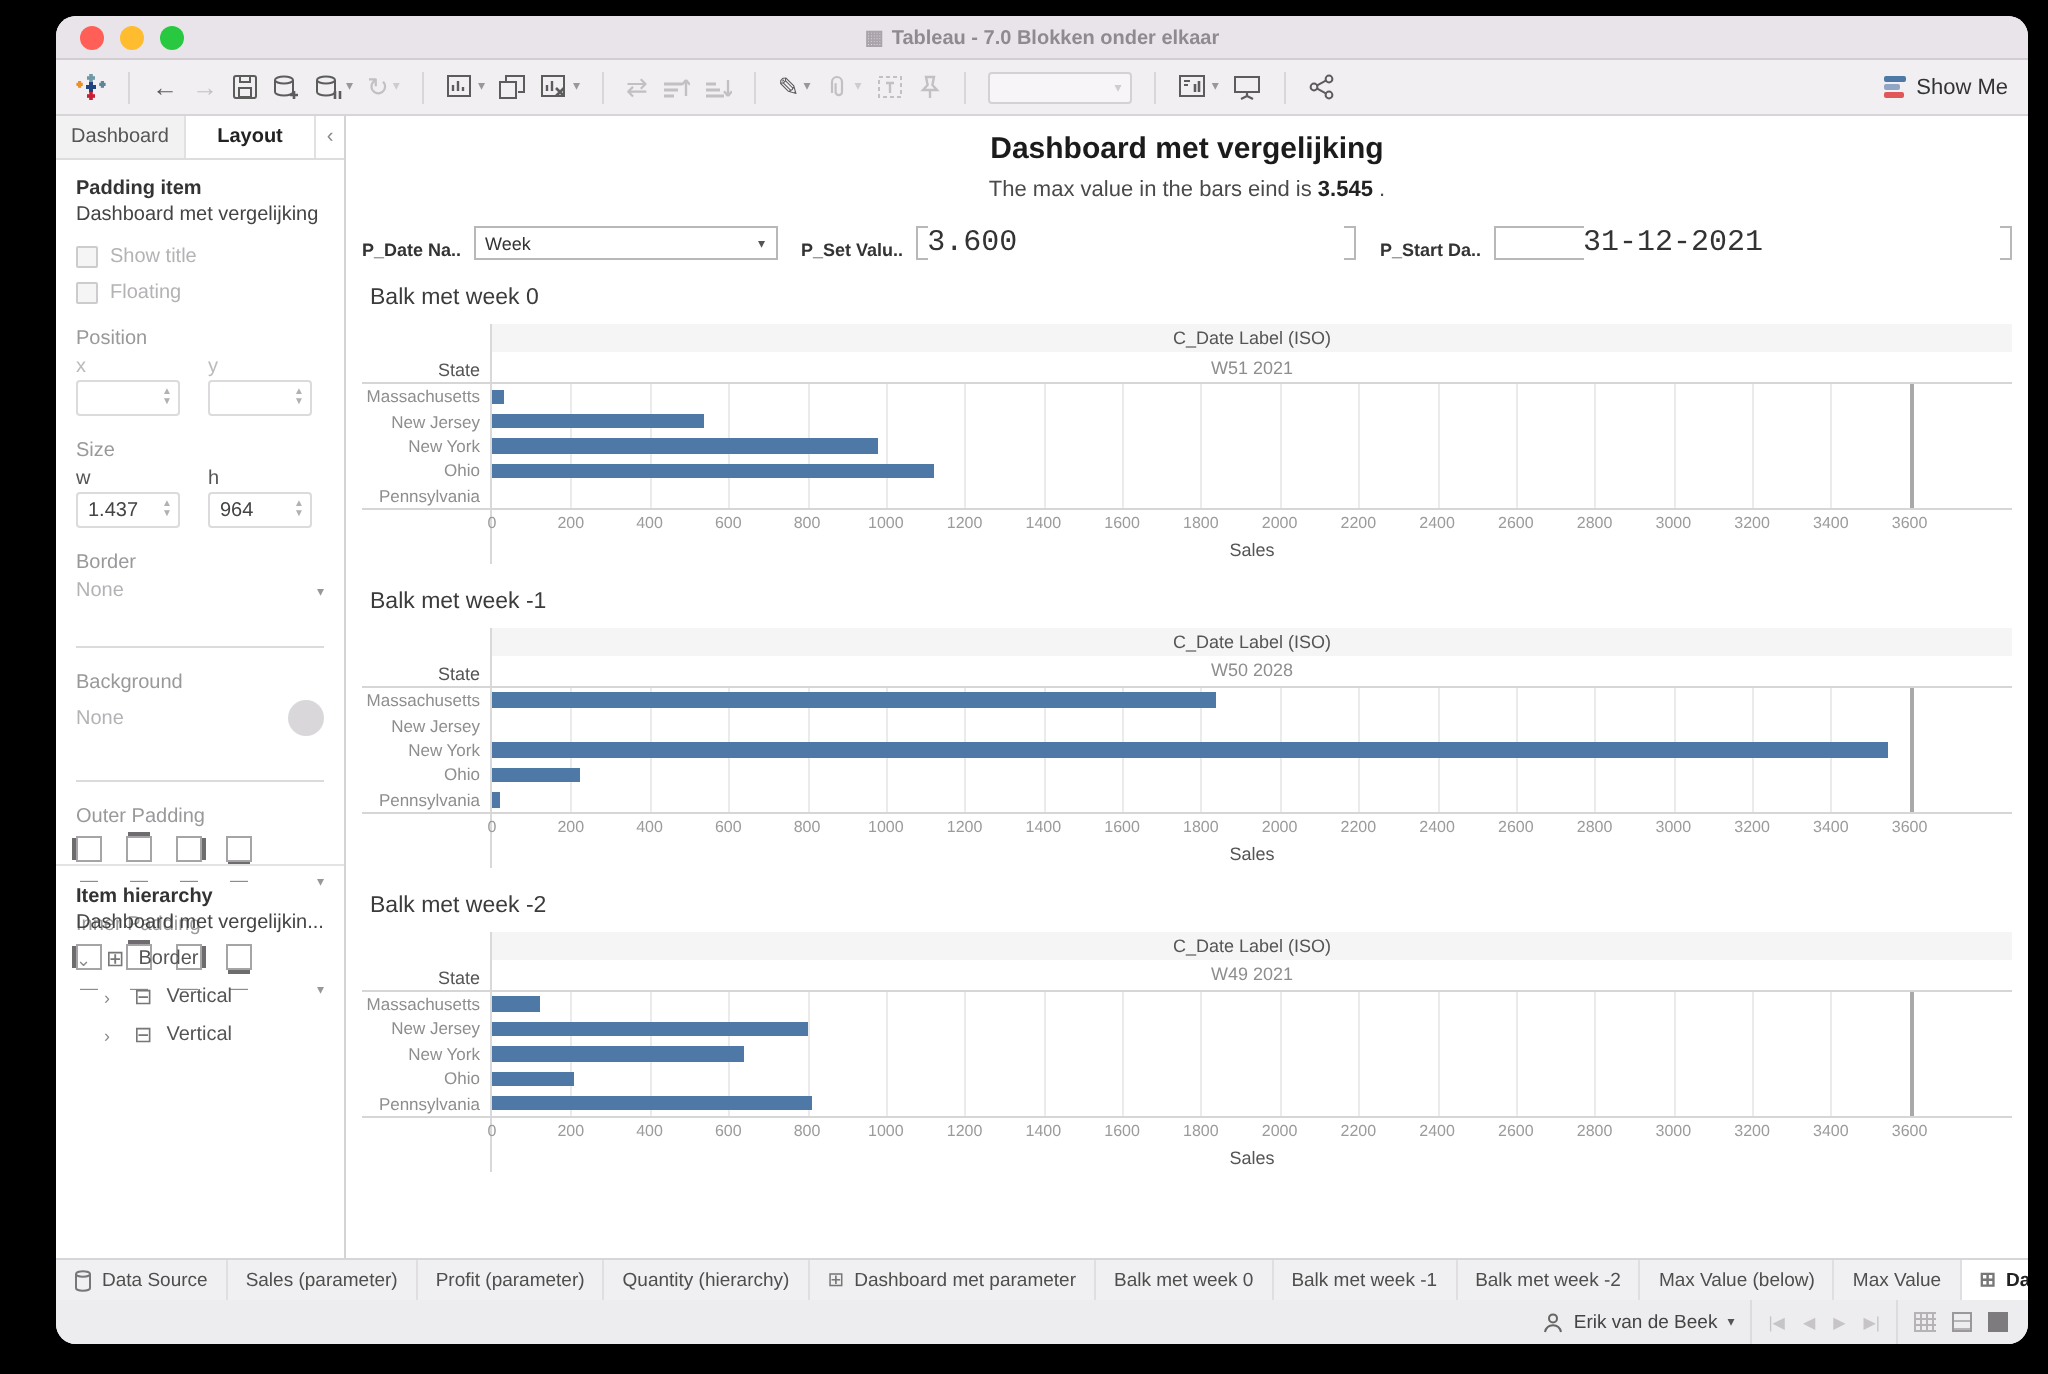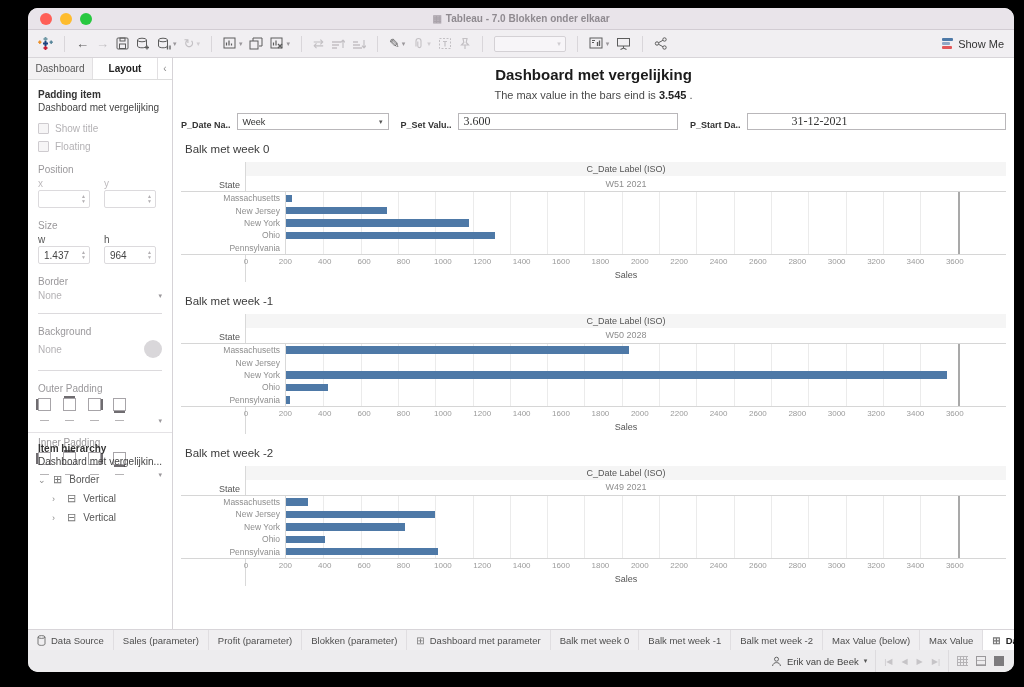--- a/index.html
+++ b/index.html
@@ -38,21 +38,21 @@
   .sec-title { font-weight:bold; color:#333; font-size:10px; margin-bottom:2px; }
   .sec-value { color:#444; margin-bottom:10px; }
   .chk-row { display:flex; align-items:center; gap:6px; margin:7px 0; color:#b4b2b5; }
   .chk { width:11px; height:11px; border:1px solid #cecbcf; background:#f6f5f6; border-radius:1px; }
   .grp-label { color:#9a989b; margin:12px 0 3px; }
   .xy-row { display:flex; gap:14px; color:#bdbabd; }
   .spin-row { display:flex; gap:14px; margin-top:1px; }
   .spin { width:52px; height:18px; border:1px solid #dcdadd; border-radius:2px; display:flex; align-items:center; }
   .spin input { width:36px; border:0; outline:0; font-size:10px; color:#444; padding-left:5px; background:transparent; font-family:"Liberation Sans",sans-serif; }
   .spin .arrows { margin-left:auto; display:flex; flex-direction:column; font-size:5px; color:#b3b0b3; padding-right:3px; line-height:1.1; }
-  .uline { border-bottom:1px solid #dcdadd; padding-bottom:12px; display:flex; align-items:center; color:#b4b2b5; }
+  .uline { border-bottom:1px solid #dcdadd; padding-bottom:22px; display:flex; align-items:center; color:#b4b2b5; }
   .uline .caret { margin-left:auto; }
   .bg-circle { width:18px; height:18px; border-radius:50%; background:#d9d7da; margin-left:auto; }
   .pad-row { display:flex; align-items:flex-start; gap:12px; margin-top:4px; }
   .pad-item { display:flex; flex-direction:column; align-items:center; gap:4px; }
   .pad-box { width:13px; height:13px; border:1px solid #a7a4a8; position:relative; }
   .pad-box i { position:absolute; background:#6f6c70; }
   .pad-left i { left:-3px; top:0; bottom:0; width:2px; }
   .pad-top i { top:-3px; left:0; right:0; height:2px; }
   .pad-right i { right:-3px; top:0; bottom:0; width:2px; }
   .pad-bottom i { bottom:-3px; left:0; right:0; height:2px; }
@@ -66,36 +66,36 @@
 
   
   .main { flex:1 1 auto; background:#fff; padding:6px 8px 0 8px; overflow:hidden; position:relative; }
   .dash-title { text-align:center; font-size:15px; font-weight:bold; color:#1b1b1b; margin-top:2px; }
   .dash-sub { text-align:center; font-size:11px; color:#4a4a4a; margin-top:6px; }
   .dash-sub b { color:#222; }
   .param-row { display:flex; align-items:flex-end; margin-top:12px; gap:6px; }
   .param-label { font-size:9px; font-weight:bold; color:#333; white-space:nowrap; }
   .param-ctl { height:17px; border:1px solid #b9b7ba; background:#fff; font-size:9px; color:#333; display:flex; align-items:center; padding:0 5px; }
   .param-ctl .caret { margin-left:auto; color:#555; }
-  .param-ctl input { border:0; outline:0; width:100%; font-size:12px; color:#333; font-family:Liberation Serif, serif; }
+  .param-ctl input { border:0; outline:0; width:100%; font-size:15px; color:#333; font-family:Liberation Mono, monospace; }
   .p1 { width:152px; }
   .p2 { flex:1; }
   .p3 { flex:1;padding-left:44px; }
 
   .chart { margin-top:13px; }
   .chart-title { font-size:11.5px; color:#3b3b3b; margin:0 0 7px 4px; }
   .crow { display:flex; }
   .lcell { width:64px; flex:0 0 64px; display:flex; align-items:center; justify-content:flex-end; padding-right:5px; }
   .rcell { flex:1; position:relative; border-left:1px solid #d9d9d9; }
   .r-band .rcell { background:#f5f5f5; height:14px; display:flex; align-items:center; justify-content:center; font-size:9px; color:#555; }
   .r-week { height:15px; }
   .r-week .lcell { font-size:9px; color:#555; align-items:flex-end; padding-bottom:1px; }
   .r-week .rcell { display:flex; align-items:center; justify-content:center; font-size:9px; color:#8e8e8e; }
   .r-bars { border-top:1px solid #d6d6d6; border-bottom:1px solid #d6d6d6; }
-  .r-bars .lcell { flex-direction:column; align-items:flex-end; justify-content:flex-start; padding-top:0;margin-left:40px; }
+  .r-bars .lcell { flex-direction:column; align-items:flex-end; justify-content:flex-start; padding-top:0; }
   .state-label { height:12.4px; display:flex; align-items:center; font-size:8.5px; color:#8e8e8e; white-space:nowrap; }
   .plotbox { position:relative; }
   .gridline { position:absolute; top:0; bottom:0; width:1px; background:#ebebeb; }
   .refline { position:absolute; top:0; bottom:0; width:2px; background:#a9a9a9; }
   .bar-row { position:relative; height:12.4px; }
   .bar { position:absolute; left:0; top:2.5px; height:7.5px; }
   .r-ticks .rcell { height:13px; }
   .tick-label { position:absolute; top:2px; transform:translateX(-50%); font-size:8px; color:#9b9b9b; }
   .r-xlabel .rcell { height:14px; display:flex; align-items:center; justify-content:center; font-size:9px; color:#555; border-left:1px solid #d9d9d9; }
 
@@ -692,21 +692,21 @@
           </svg>
           <span>Data Source</span>
         </div>
         <div class="stab">
           <span>Sales (parameter)</span>
         </div>
         <div class="stab">
           <span>Profit (parameter)</span>
         </div>
         <div class="stab">
-          <span>Blokken (parameter)</span>
+          <span>Quantity (hierarchy)</span>
         </div>
         <div class="stab">
           <span class="stab-icon">⊞</span>
           <span>Dashboard met parameter</span>
         </div>
         <div class="stab">
           <span>Balk met week 0</span>
         </div>
         <div class="stab">
           <span>Balk met week -1</span>

